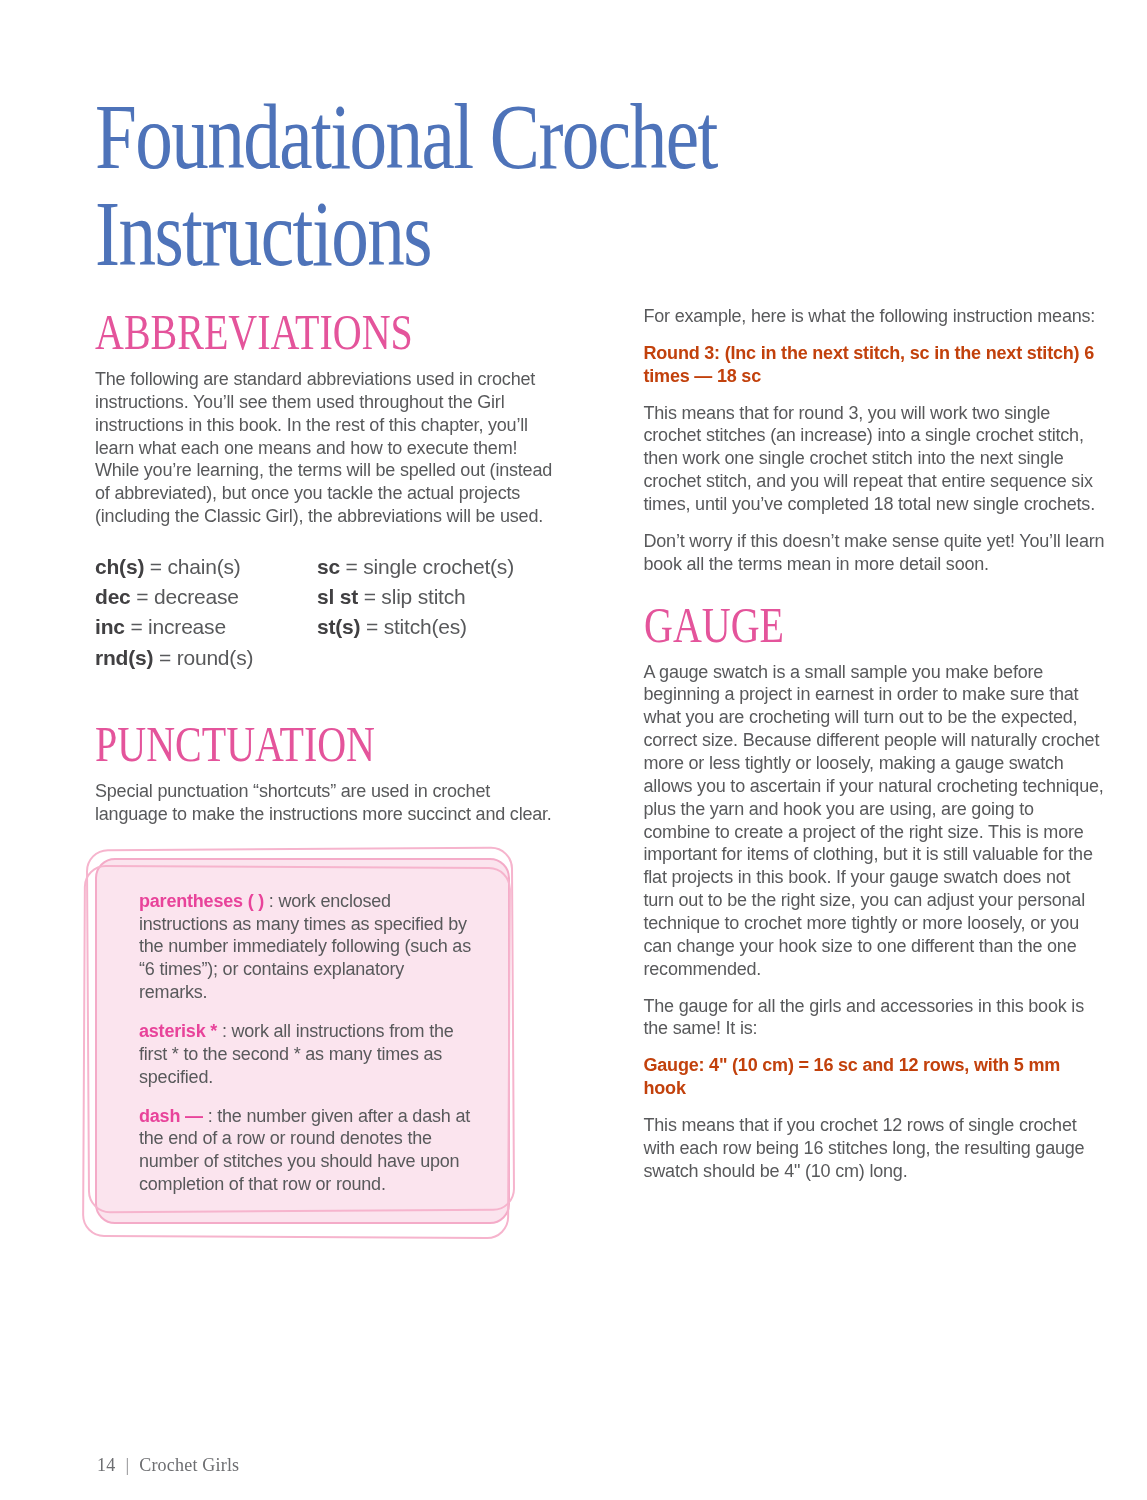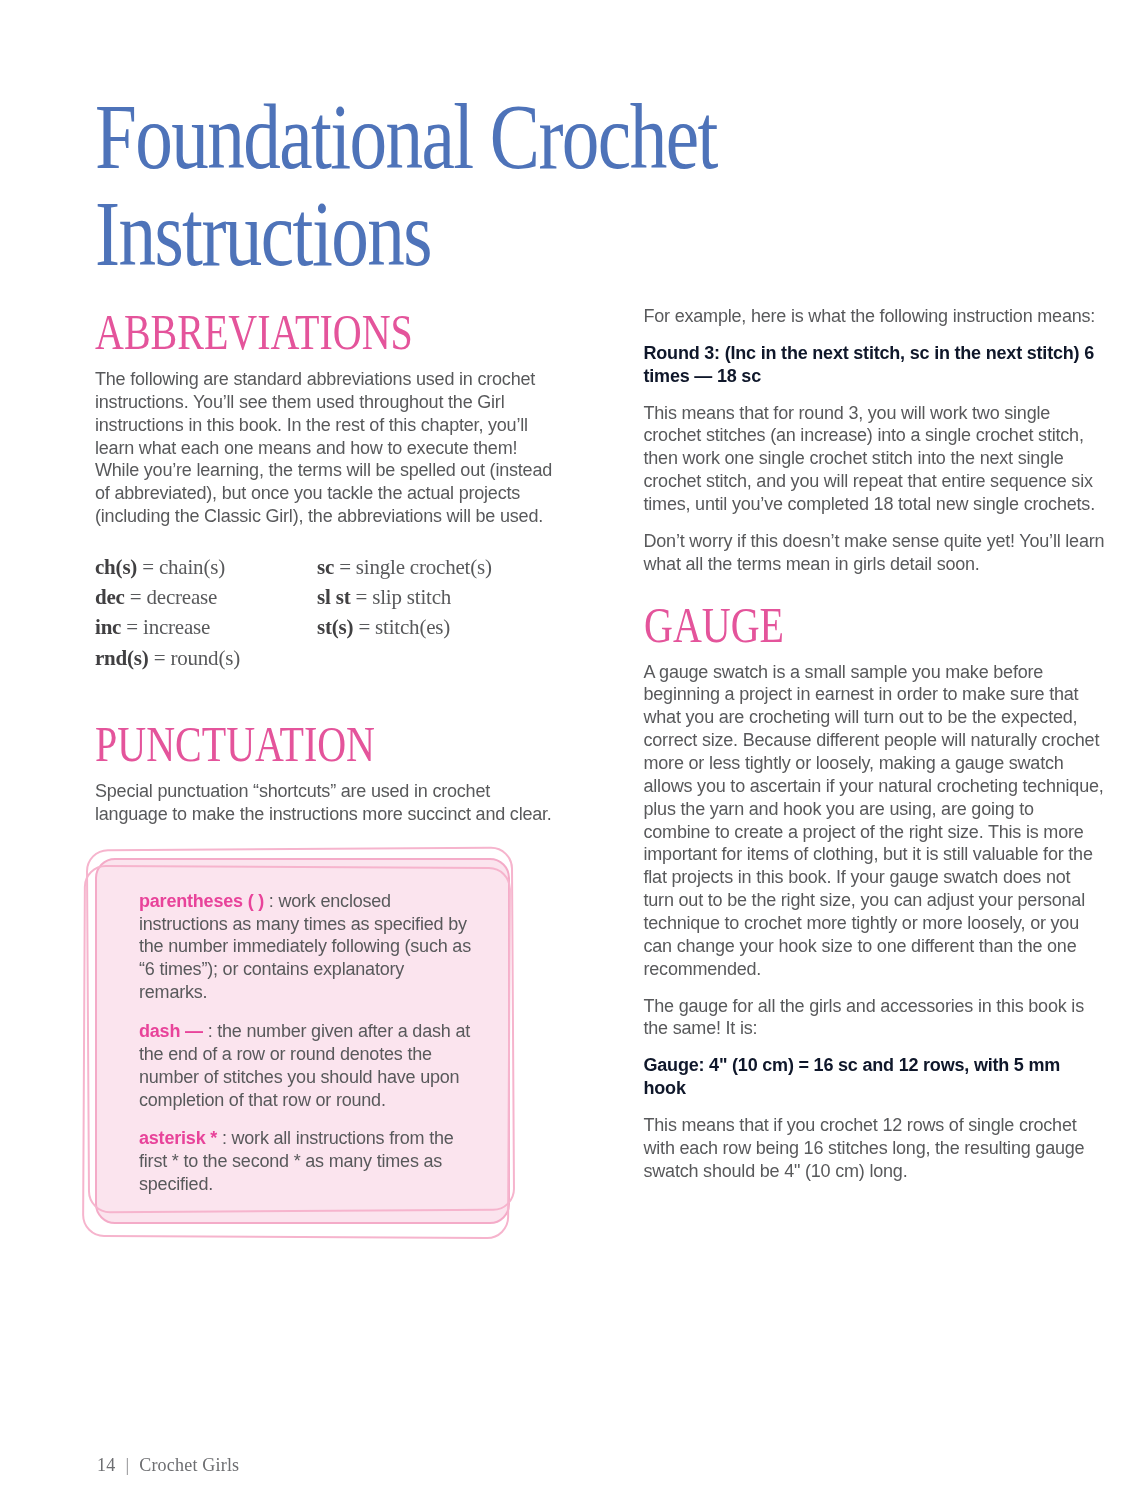--- a/index.html
+++ b/index.html
@@ -41,33 +41,32 @@
     white-space:nowrap;
     margin-bottom:8px;
   }
   p.body {
     font-size:18px;
     line-height:1.27;
     letter-spacing:-0.2px;
     color:#58595b;
     margin-bottom:14px;
   }
-  p.body.bold { font-weight:700; color:#0f172a; }
+  p.body.bold { font-weight:700; color:#c2410c; }
   strong { font-weight:700; color:#414042; }
   .abbr-grid {
     display:grid;
     grid-template-rows:repeat(4, auto);
     grid-auto-flow:column;
     grid-template-columns:222px auto;
     margin:24px 0 44px 0;
     font-size:21px;
     letter-spacing:-0.2px;
     line-height:1.44;
     color:#58595b;
-    font-family:Liberation Serif, serif;
   }
   .punct-head { margin-top:10px; }
   .pink-box {
     position:relative;
     margin-top:32px;
     width:415px;
     background:#fbe4ee;
     border:2px solid #f4abc8;
     border-radius:20px;
     padding:30px 34px 26px 42px;
@@ -126,32 +125,32 @@
         <div><strong>sc</strong> <span>= single crochet(s)</span></div>
         <div><strong>sl st</strong> <span>= slip stitch</span></div>
         <div><strong>st(s)</strong> <span>= stitch(es)</span></div>
       </div>
 
       <h2 class="sect punct-head">PUNCTUATION</h2>
       <p class="body">Special punctuation “shortcuts” are used in crochet language to make the instructions more succinct and clear.</p>
 
       <div class="pink-box">
         <p class="body"><strong class="pink">parentheses ( )</strong> <span>: work enclosed instructions as many times as specified by the number immediately following (such as “6 times”); or contains explanatory remarks.</span></p>
+        <p class="body"><strong class="pink">asterisk *</strong> <span>: work all instructions from the first * to the second * as many times as specified.</span></p>
         <p class="body"><strong class="pink">dash —</strong> <span>: the number given after a dash at the end of a row or round denotes the number of stitches you should have upon completion of that row or round.</span></p>
-        <p class="body"><strong class="pink">asterisk *</strong> <span>: work all instructions from the first * to the second * as many times as specified.</span></p>
       </div>
 
     </div>
 
     <div class="col">
 
       <p class="body">For example, here is what the following instruction means:</p>
       <p class="body bold">Round 3: (Inc in the next stitch, sc in the next stitch) 6 times — 18 sc</p>
       <p class="body">This means that for round 3, you will work two single crochet stitches (an increase) into a single crochet stitch, then work one single crochet stitch into the next single crochet stitch, and you will repeat that entire sequence six times, until you’ve completed 18 total new single crochets.</p>
-      <p class="body">Don’t worry if this doesn’t make sense quite yet! You’ll learn what all the terms mean in girls detail soon.</p>
+      <p class="body">Don’t worry if this doesn’t make sense quite yet! You’ll learn book all the terms mean in more detail soon.</p>
 
       <h2 class="sect gauge-head">GAUGE</h2>
       <p class="body">A gauge swatch is a small sample you make before beginning a project in earnest in order to make sure that what you are crocheting will turn out to be the expected, correct size. Because different people will naturally crochet more or less tightly or loosely, making a gauge swatch allows you to ascertain if your natural crocheting technique, plus the yarn and hook you are using, are going to combine to create a project of the right size. This is more important for items of clothing, but it is still valuable for the flat projects in this book. If your gauge swatch does not turn out to be the right size, you can adjust your personal technique to crochet more tightly or more loosely, or you can change your hook size to one different than the one recommended.</p>
       <p class="body">The gauge for all the girls and accessories in this book is the same! It is:</p>
       <p class="body bold">Gauge: 4" (10 cm) = 16 sc and 12 rows, with 5 mm hook</p>
       <p class="body">This means that if you crochet 12 rows of single crochet with each row being 16 stitches long, the resulting gauge swatch should be 4" (10 cm) long.</p>
 
     </div>
   </div>
 

